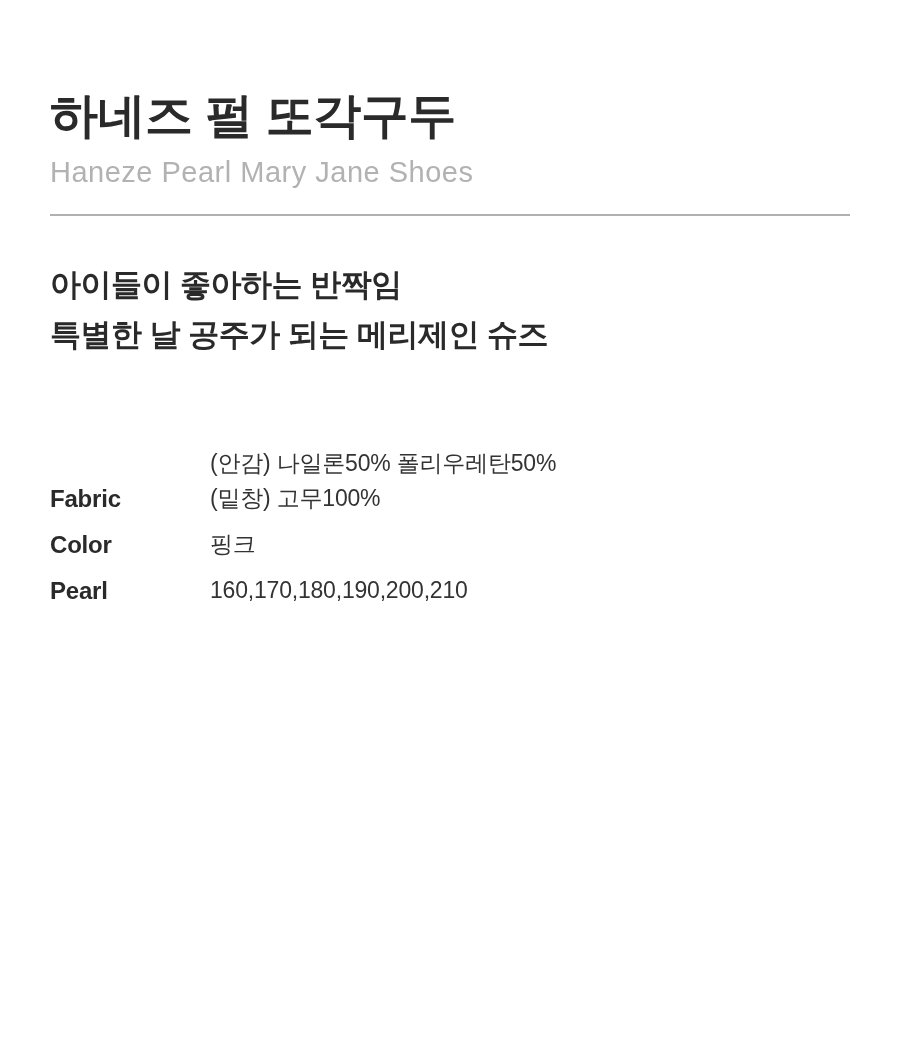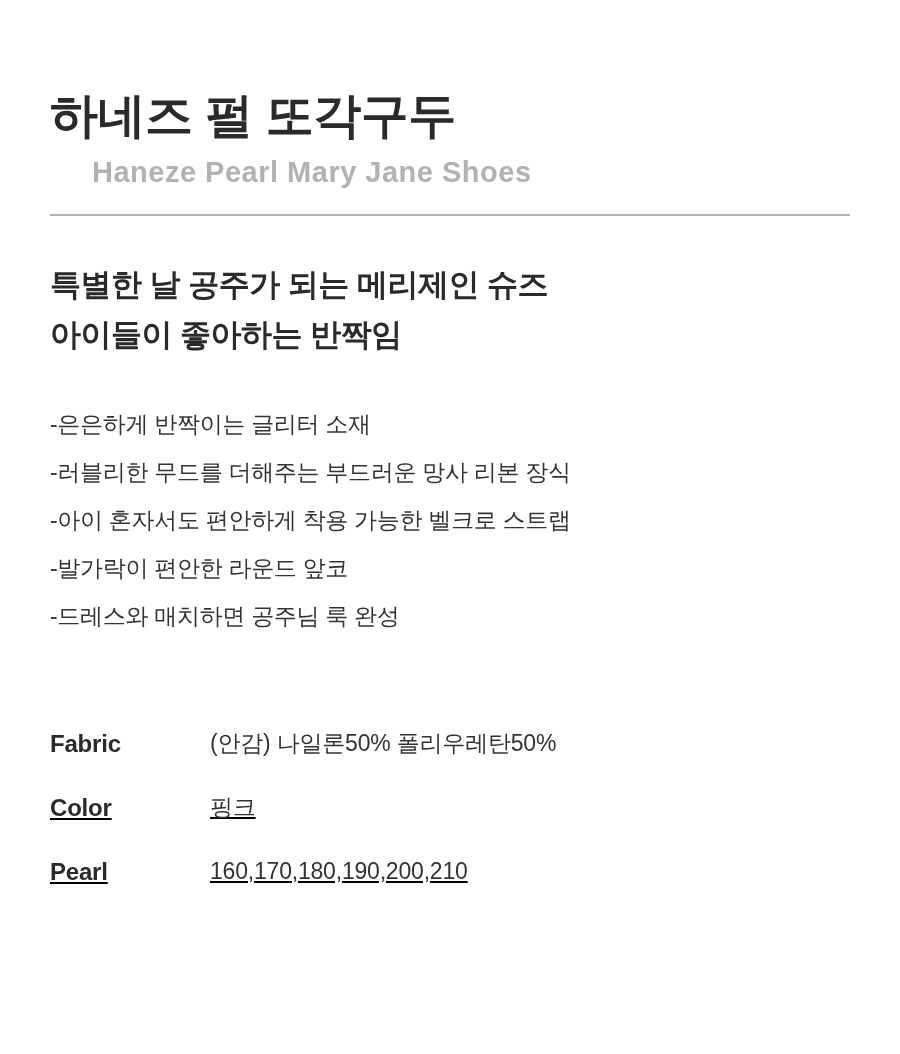--- a/index.html
+++ b/index.html
@@ -27,24 +27,23 @@
     font-size:48px;
     line-height:60px;
     font-weight:700;
     color:var(--text-primary);
     letter-spacing:-0.5px;
   }
   .product-subtitle{
     margin-top:10px;
     font-size:29px;
     line-height:33px;
-    font-weight:700;
+    font-weight:400;
     color:var(--text-muted);
     letter-spacing:0.5px;
-    margin-left:42px;
   }
   .divider{
     margin-top:25px;
     width:800px;
     height:0;
     border-top:2px solid var(--divider);
   }
   
   .headline{
     margin-top:44px;
@@ -68,22 +67,21 @@
   }
   
   .specs{
     margin-top:86px;
   }
   .spec-row{
     display:flex;
     align-items:flex-end;
   }
   .spec-row + .spec-row{
-    margin-top:29px;
-    text-decoration:underline;
+    margin-top:11px;
   }
   .spec-label{
     flex:0 0 160px;
     font-size:24px;
     line-height:35px;
     font-weight:700;
     color:var(--text-primary);
     letter-spacing:-0.2px;
   }
   .spec-value{
@@ -100,38 +98,32 @@
 
 <div class="page">
 
   <h1 class="product-title">하네즈 펄 또각구두</h1>
 
   <div class="product-subtitle">Haneze Pearl Mary Jane Shoes</div>
 
   <div class="divider"></div>
 
   <div class="headline">
+    <div>아이들이 좋아하는 반짝임</div>
     <div>특별한 날 공주가 되는 메리제인 슈즈</div>
-    <div>아이들이 좋아하는 반짝임</div>
   </div>
 
-  <ul class="features">
-    <li>-은은하게 반짝이는 글리터 소재</li>
-    <li>-러블리한 무드를 더해주는 부드러운 망사 리본 장식</li>
-    <li>-아이 혼자서도 편안하게 착용 가능한 벨크로 스트랩</li>
-    <li>-발가락이 편안한 라운드 앞코</li>
-    <li>-드레스와 매치하면 공주님 룩 완성</li>
-  </ul>
 
   <div class="specs">
 
     <div class="spec-row">
       <div class="spec-label">Fabric</div>
       <div class="spec-value">
         <div>(안감) 나일론50% 폴리우레탄50%</div>
+        <div>(밑창) 고무100%</div>
       </div>
     </div>
 
     <div class="spec-row">
       <div class="spec-label">Color</div>
       <div class="spec-value">
         <div>핑크</div>
       </div>
     </div>
 

